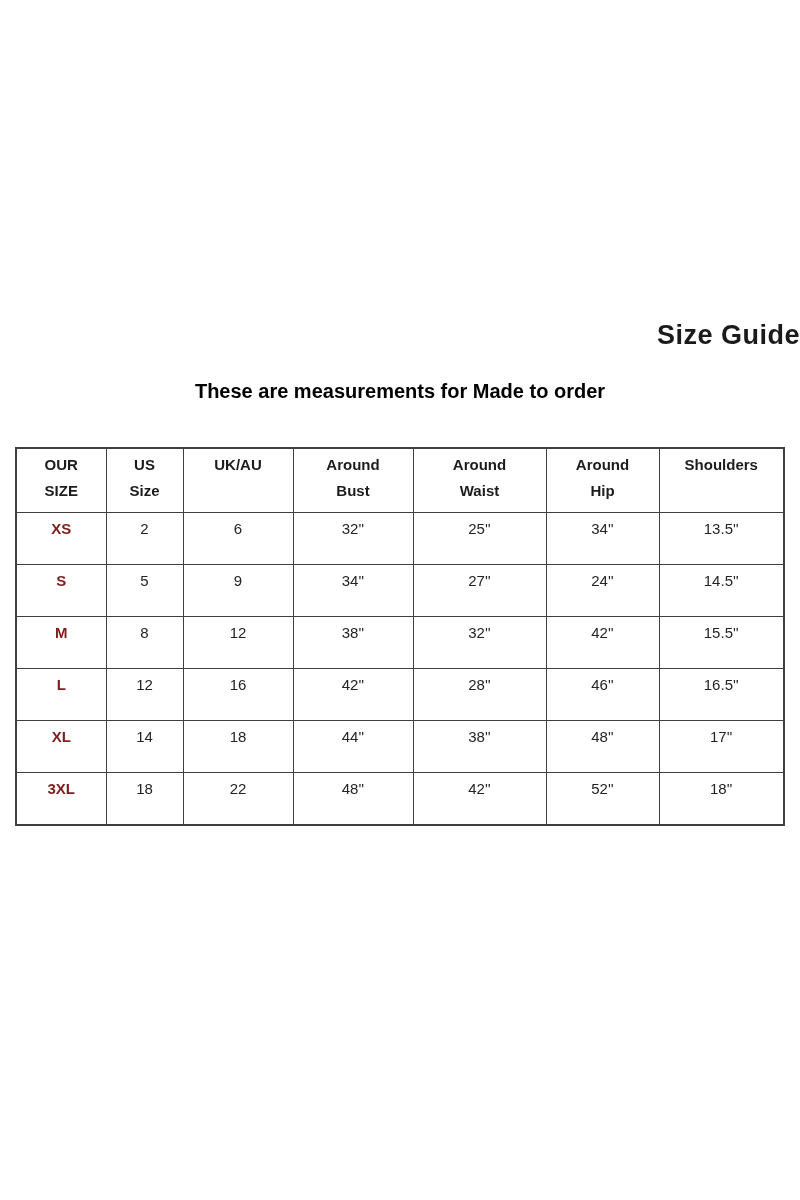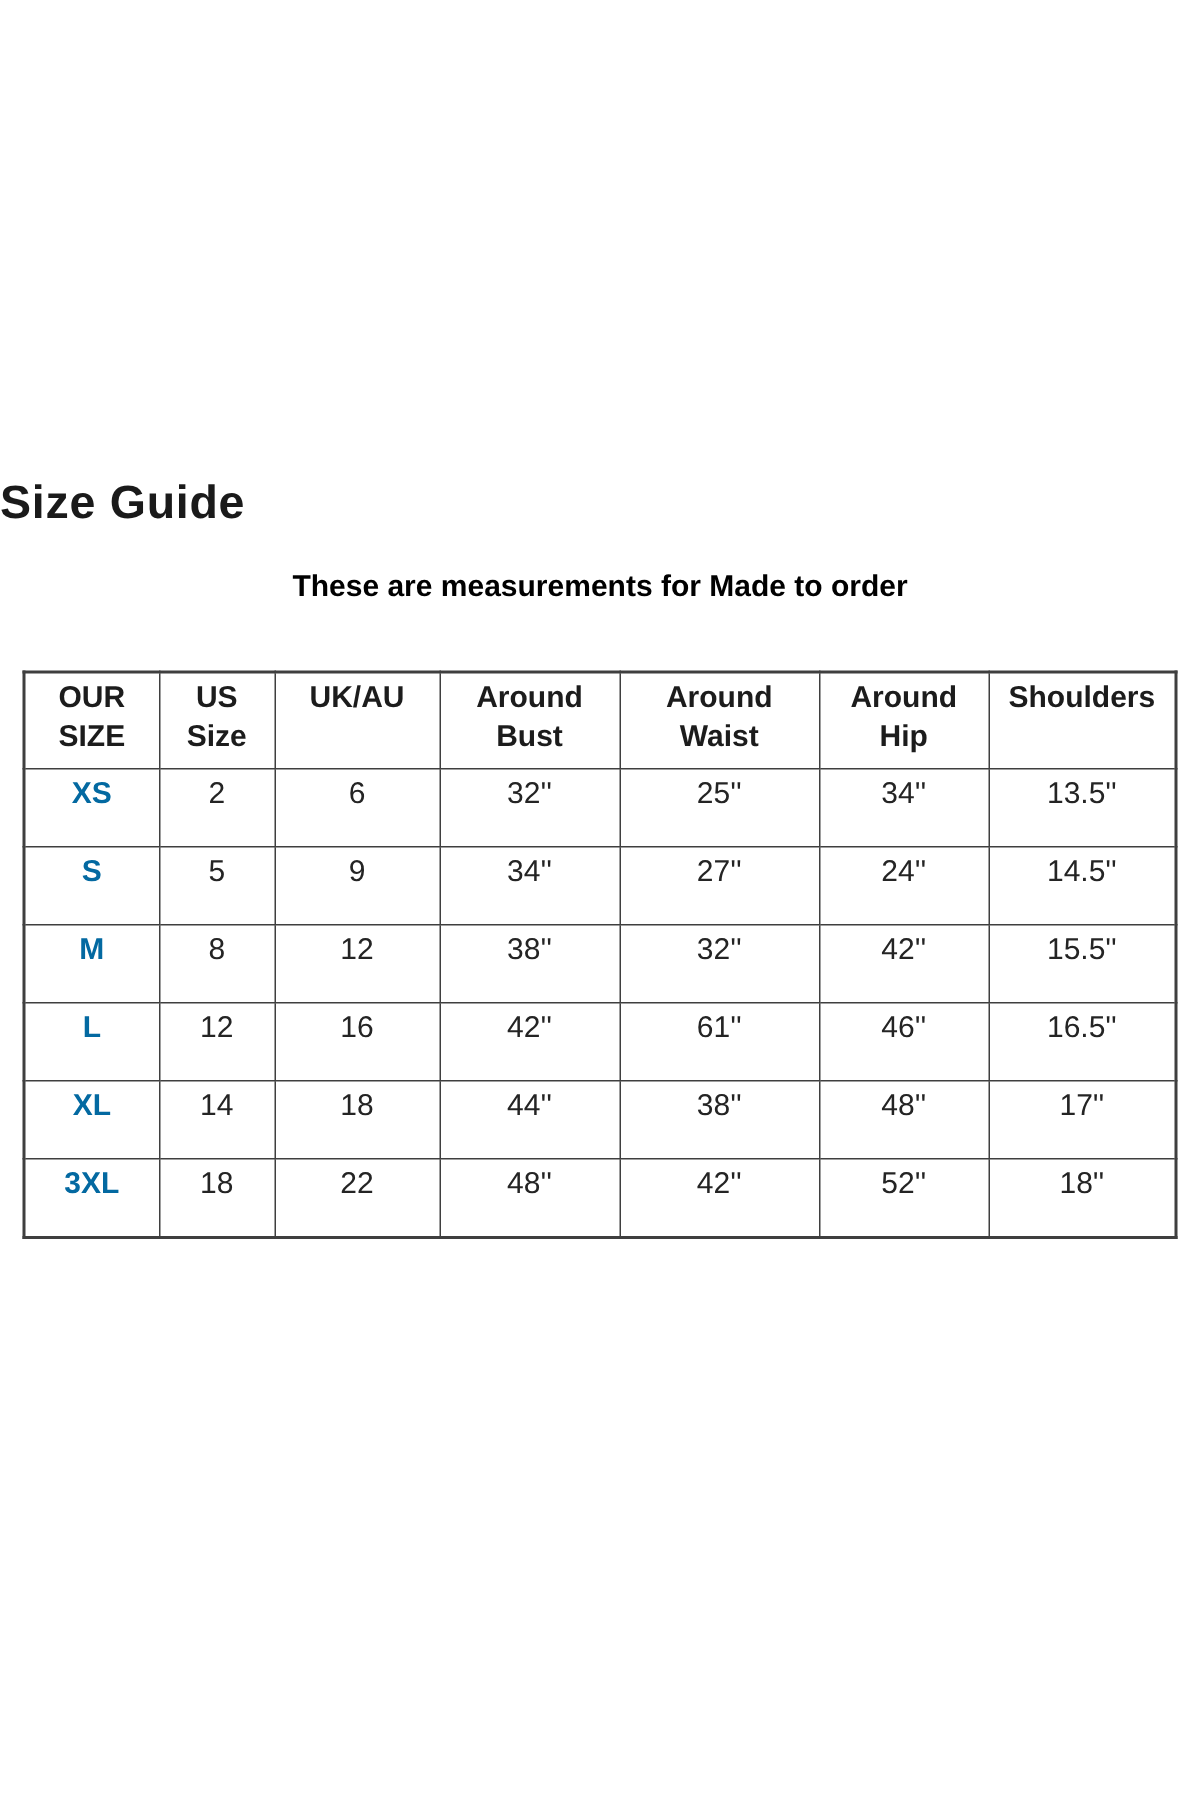--- a/index.html
+++ b/index.html
@@ -13,22 +13,22 @@
     font-family: "Liberation Sans", "DejaVu Sans", sans-serif;
     color: #1f1f1f;
     position: relative;
     overflow: hidden;
   }
   .page {
     padding-top: 318px;
   }
   .title {
     margin: 0;
-    text-align: left;
-    font-size: 31px;
+    text-align: right;
+    font-size: 27px;
     font-weight: bold;
     color: #1a1a1a;
     letter-spacing: 0.5px;
     line-height: 34px;
   }
   .subtitle {
     margin: 27px 0 0 0;
     text-align: center;
     font-size: 20px;
     font-weight: bold;
@@ -40,39 +40,39 @@
     table-layout: fixed;
     width: 768px;
     margin: 44px 0 0 15px;
     border: 2px solid #3f3f3f;
   }
   table.size-table th,
   table.size-table td {
     border: 1px solid #3f3f3f;
     text-align: center;
     vertical-align: top;
-    font-size: 20px;
+    font-size: 15px;
     line-height: 26px;
     padding: 3px 2px 0 2px;
     color: #242424;
     white-space: pre-line;
     overflow: hidden;
   }
   table.size-table thead th {
     height: 60px;
     font-weight: bold;
     color: #1c1c1c;
   }
   table.size-table tbody th,
   table.size-table tbody td {
     height: 48px;
   }
   table.size-table tbody th {
     font-weight: bold;
-    color: #0369a1;
+    color: #7f1d1d;
   }
   table.size-table tbody td {
     font-weight: normal;
   }
 </style>
 </head>
 <body>
 
 <div class="page">
 
@@ -132,21 +132,21 @@
         <td>38''</td>
         <td>32''</td>
         <td>42''</td>
         <td>15.5''</td>
       </tr>
       <tr>
         <th>L</th>
         <td>12</td>
         <td>16</td>
         <td>42''</td>
-        <td>61''</td>
+        <td>28''</td>
         <td>46''</td>
         <td>16.5''</td>
       </tr>
       <tr>
         <th>XL</th>
         <td>14</td>
         <td>18</td>
         <td>44''</td>
         <td>38''</td>
         <td>48''</td>

